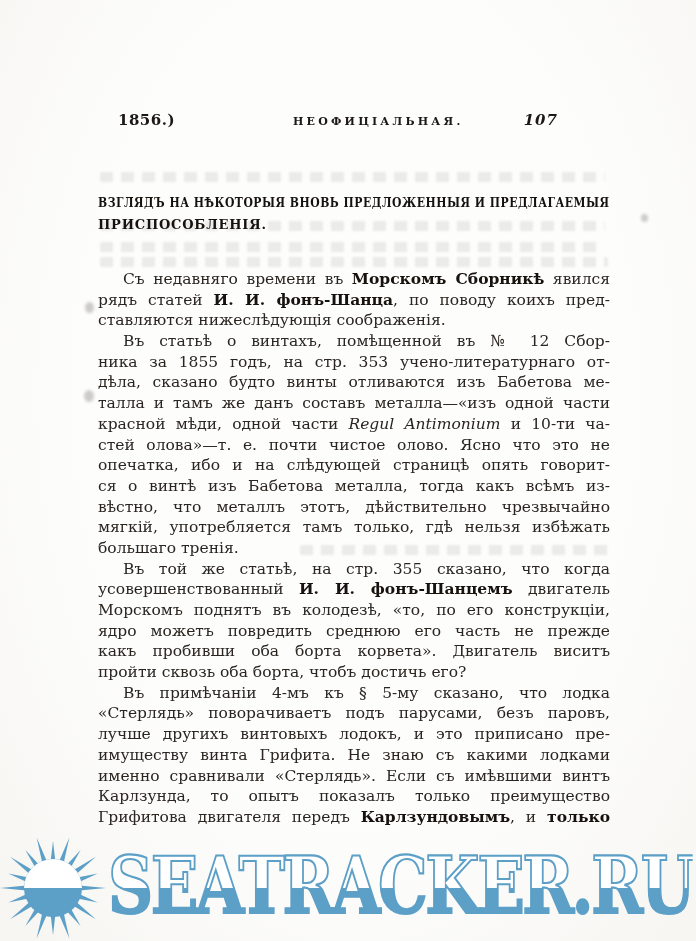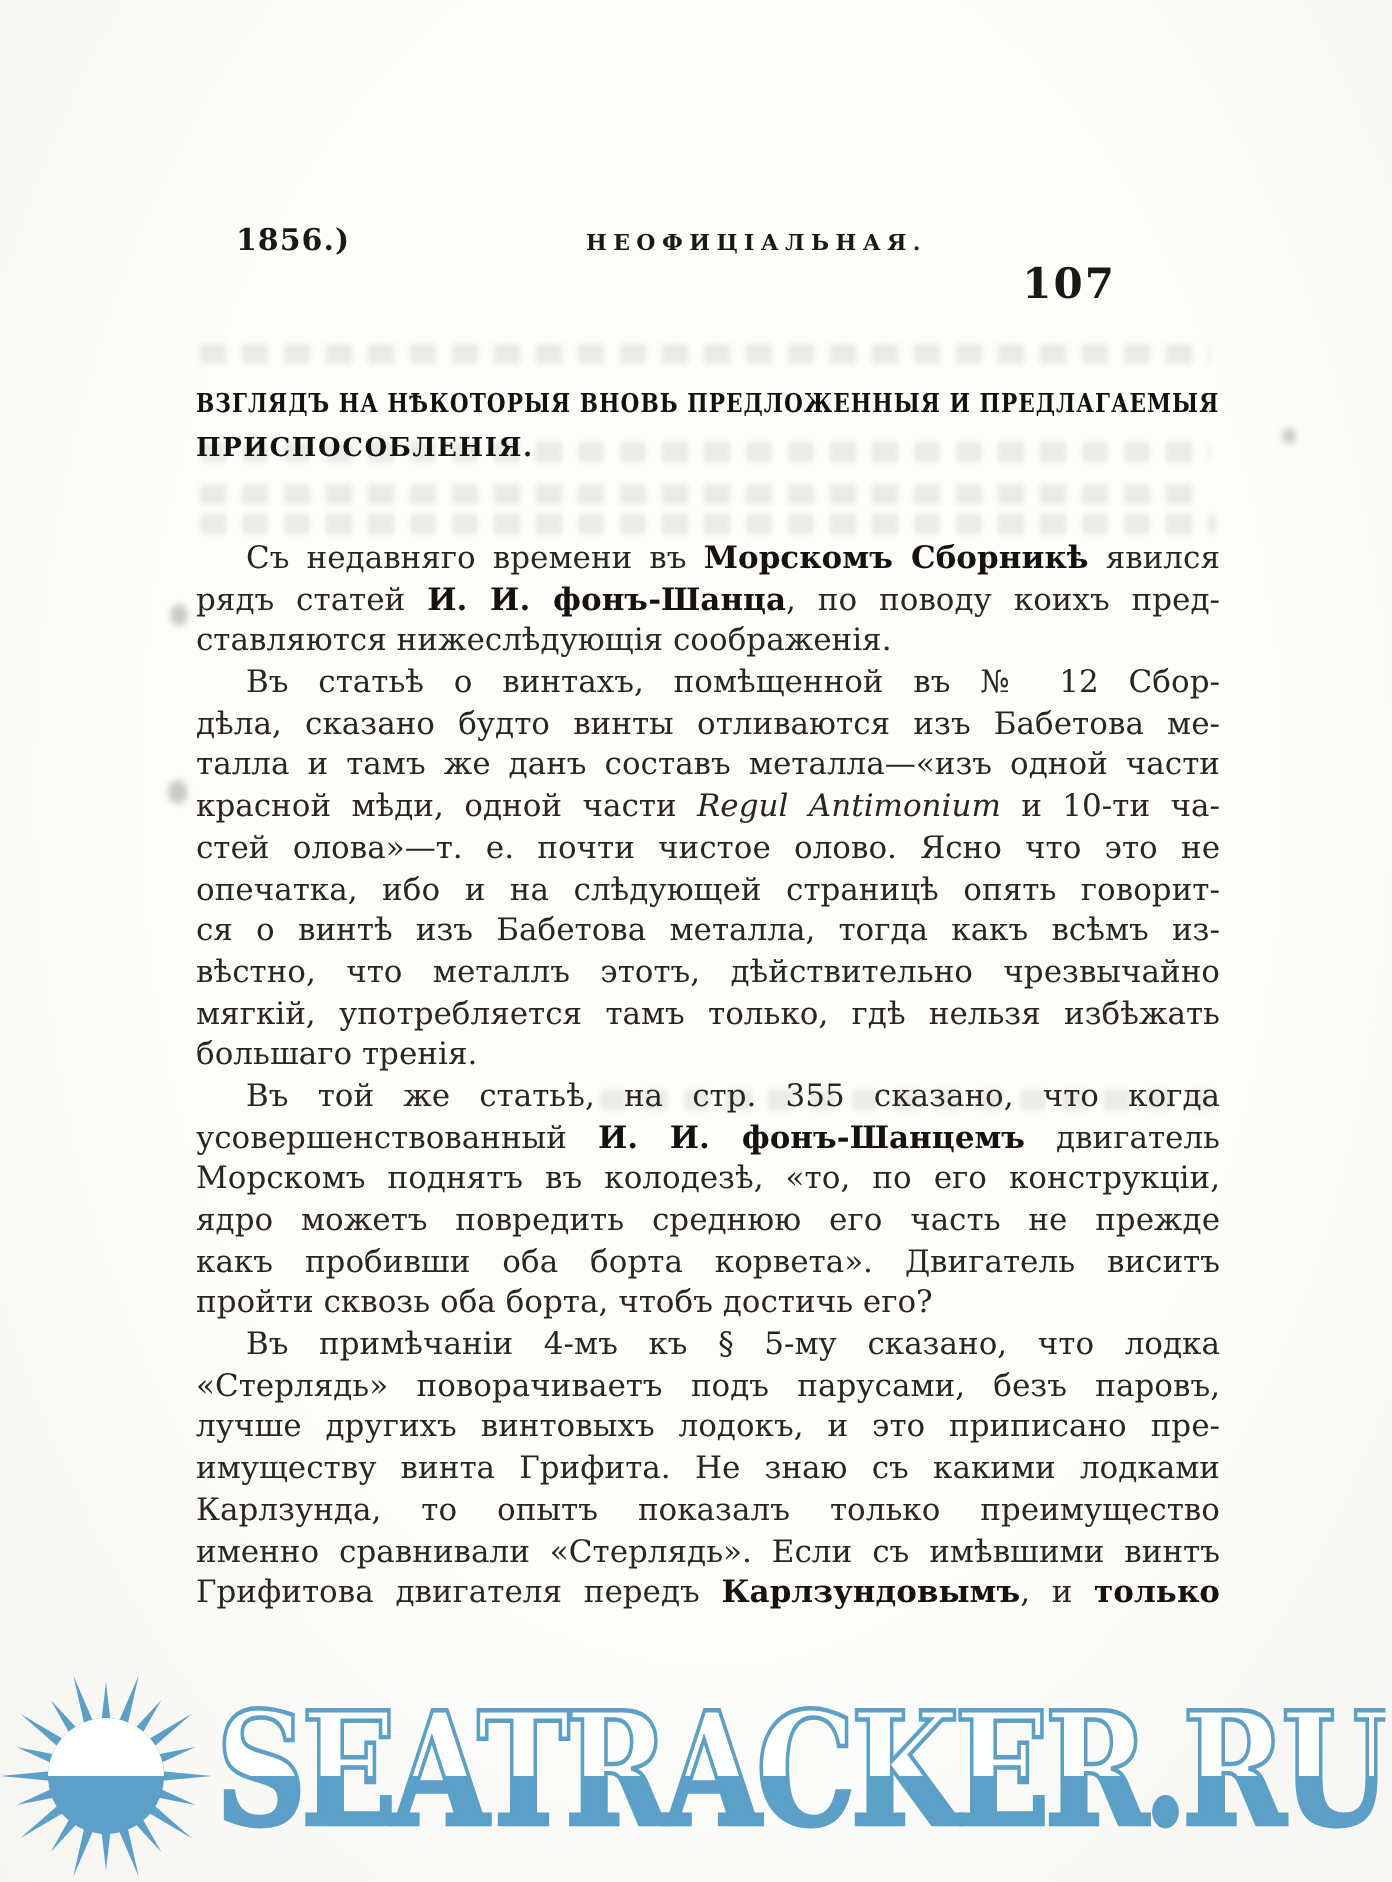--- a/index.html
+++ b/index.html
@@ -10,21 +10,21 @@
     overflow:hidden;
     background:radial-gradient(ellipse at 50% 42%, #fdfdfc 55%, #f6f5f1 100%);
     font-family:"DejaVu Serif", serif;
     color:#2a2520;
     padding-left:16px;
   }
   
   .running-header{position:absolute;left:98px;top:111px;width:512px;height:22px;}
   .hdr-year{position:absolute;left:20px;top:0;font-size:15px;font-weight:700;color:#1c1815;letter-spacing:.5px;}
   .hdr-running{position:absolute;left:163px;top:4px;font-size:11px;font-weight:700;letter-spacing:3.2px;color:#1c1815;margin-left:32px;}
-  .hdr-num{position:absolute;right:52px;top:18px;font-size:21px;font-weight:700;color:#1c1815;letter-spacing:1px;}
+  .hdr-num{position:absolute;right:52px;top:0;font-size:15px;font-weight:700;color:#1c1815;letter-spacing:1px;font-style:italic;}
   
   .article-title{position:absolute;left:98px;top:195px;width:512px;z-index:2;color:#15110d;}
   .title-l1{
     font-size:13px;font-weight:700;letter-spacing:.6px;white-space:nowrap;
     text-align:justify;text-align-last:justify;
   }
   .title-l2{font-size:13px;font-weight:700;letter-spacing:.8px;text-align:left;margin-top:7px;}
   
   .body-text{position:absolute;left:98px;top:269px;width:512px;z-index:1;}
   .line{
@@ -78,41 +78,42 @@
   <div class="article-title">
     <div class="title-l1" style="transform: scaleX(0.8339); transform-origin: left center;">ВЗГЛЯДЪ НА НѢКОТОРЫЯ ВНОВЬ ПРЕДЛОЖЕННЫЯ И ПРЕДЛАГАЕМЫЯ</div>
     <div class="title-l2">ПРИСПОСОБЛЕНІЯ.</div>
   </div>
 
   <div class="body-text" id="body">
       <div class="line first"><span>Съ недавняго времени въ </span><span class="bold">Морскомъ Сборникѣ</span><span> явился</span></div>
       <div class="line"><span>рядъ статей </span><span class="bold">И. И. фонъ-Шанца</span><span>, по поводу коихъ пред-</span></div>
       <div class="line last"><span>ставляются нижеслѣдующія соображенія.</span></div>
       <div class="line first"><span>Въ статьѣ о винтахъ, помѣщенной въ № 12 Сбор-</span></div>
+      <div class="line"><span>ника за 1855 годъ, на стр. 353 учено-литературнаго от-</span></div>
       <div class="line"><span>дѣла, сказано будто винты отливаются изъ Бабетова ме-</span></div>
       <div class="line"><span>талла и тамъ же данъ составъ металла—«изъ одной части</span></div>
       <div class="line"><span>красной мѣди, одной части </span><span class="ital">Regul Antimonium</span><span> и 10-ти ча-</span></div>
       <div class="line"><span>стей олова»—т. е. почти чистое олово. Ясно что это не</span></div>
       <div class="line"><span>опечатка, ибо и на слѣдующей страницѣ опять говорит-</span></div>
       <div class="line"><span>ся о винтѣ изъ Бабетова металла, тогда какъ всѣмъ из-</span></div>
       <div class="line"><span>вѣстно, что металлъ этотъ, дѣйствительно чрезвычайно</span></div>
       <div class="line"><span>мягкій, употребляется тамъ только, гдѣ нельзя избѣжать</span></div>
       <div class="line last"><span>большаго тренія.</span></div>
       <div class="line first"><span>Въ той же статьѣ, на стр. 355 сказано, что когда</span></div>
       <div class="line"><span>усовершенствованный </span><span class="bold">И. И. фонъ-Шанцемъ</span><span> двигатель</span></div>
       <div class="line"><span>Морскомъ поднятъ въ колодезѣ, «то, по его конструкціи,</span></div>
       <div class="line"><span>ядро можетъ повредить среднюю его часть не прежде</span></div>
       <div class="line"><span>какъ пробивши оба борта корвета». Двигатель виситъ</span></div>
       <div class="line last"><span>пройти сквозь оба борта, чтобъ достичь его?</span></div>
       <div class="line first"><span>Въ примѣчаніи 4-мъ къ § 5-му сказано, что лодка</span></div>
       <div class="line"><span>«Стерлядь» поворачиваетъ подъ парусами, безъ паровъ,</span></div>
       <div class="line"><span>лучше другихъ винтовыхъ лодокъ, и это приписано пре-</span></div>
       <div class="line"><span>имуществу винта Грифита. Не знаю съ какими лодками</span></div>
+      <div class="line"><span>именно сравнивали «Стерлядь». Если съ имѣвшими винтъ</span></div>
       <div class="line"><span>Карлзунда, то опытъ показалъ только преимущество</span></div>
-      <div class="line"><span>именно сравнивали «Стерлядь». Если съ имѣвшими винтъ</span></div>
       <div class="line"><span>Грифитова двигателя передъ </span><span class="bold">Карлзундовымъ</span><span>, и </span><span class="bold">только</span></div>
     </div>
 
   <svg class="sun-icon" id="sun" width="106" height="106" viewBox="-53 -53 106 106">
       <polygon points="23.85,-2.72 53.00,0.00 23.85,2.72" fill="#5c9fc7"></polygon>
       <polygon points="23.52,4.78 44.70,14.52 21.84,9.95" fill="#5c9fc7"></polygon>
       <polygon points="20.89,11.82 42.88,31.15 17.69,16.21" fill="#5c9fc7"></polygon>
       <polygon points="16.21,17.69 27.63,38.02 11.82,20.89" fill="#5c9fc7"></polygon>
       <polygon points="9.95,21.84 16.38,50.41 4.78,23.52" fill="#5c9fc7"></polygon>
       <polygon points="2.72,23.85 0.00,47.00 -2.72,23.85" fill="#5c9fc7"></polygon>

